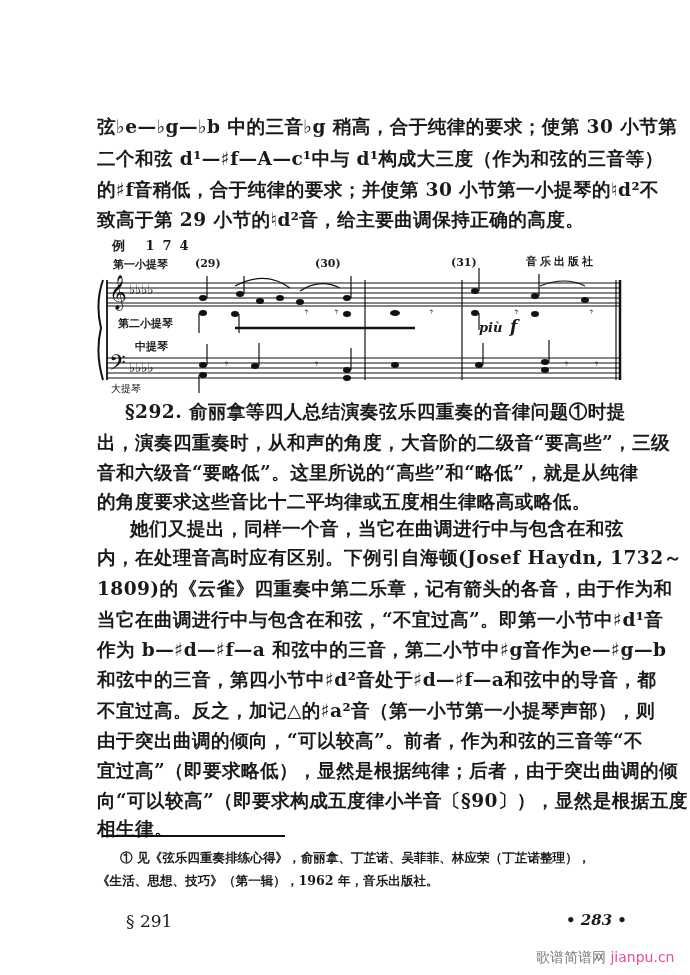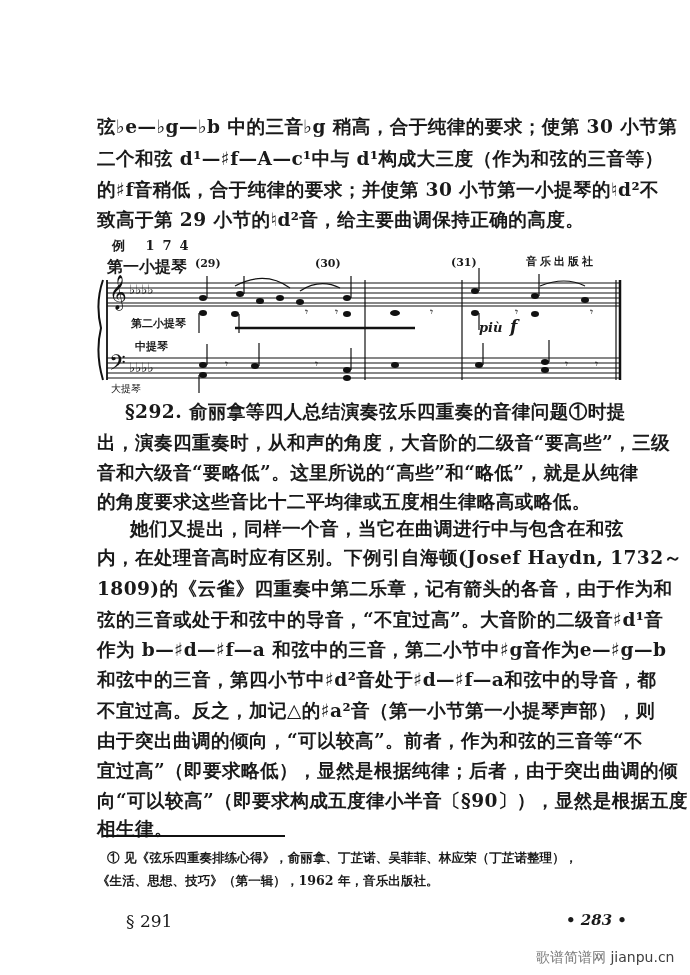--- a/index.html
+++ b/index.html
@@ -8,21 +8,21 @@
   .line { position:absolute; left:97px; width:530px; font-size:18.6px; line-height:1; white-space:nowrap;
           font-weight:bold; letter-spacing:0.4px; }
   .example-label { position:absolute; left:112px; top:237px; font-size:13px; font-weight:bold; letter-spacing:8px; }
   .composer { position:absolute; left:526px; top:254px; font-size:11px; font-weight:bold; letter-spacing:3px; }
   .score { position:absolute; left:95px; top:258px; width:530px; height:135px; }
   .fn-rule { position:absolute; left:103px; top:835px; width:182px; height:2px; background:#111; }
   .fn { position:absolute; left:97px; font-size:12.6px; font-weight:bold; white-space:nowrap; }
   .footer-left { position:absolute; left:126px; top:911px; font-size:17px; }
   .footer-right { position:absolute; left:566px; top:911px; font-size:15px; font-style:italic; font-weight:bold; }
   .watermark { position:absolute; left:536px; top:949px; font-size:14px; color:#777; font-family:"DejaVu Sans",sans-serif; }
-  .watermark .url { color:#404040; }
+  .watermark .url { color:#ec4899; }
 </style>
 </head>
 <body>
 
 <div>
   <div class="line" style="top:118px">弦♭e—♭g—♭b 中的三音♭g 稍高，合于纯律的要求；使第 30 小节第</div>
   <div class="line" style="top:150px">二个和弦 d¹—♯f—A—c¹中与 d¹构成大三度（作为和弦的三音等）</div>
   <div class="line" style="top:181px">的♯f音稍低，合于纯律的要求；并使第 30 小节第一小提琴的♮d²不</div>
   <div class="line" style="top:211px">致高于第 29 小节的♮d²音，给主要曲调保持正确的高度。</div>
 </div>
@@ -119,22 +119,22 @@
       <text x="335" y="58">𝄾</text>
       <text x="420" y="58">𝄾</text>
       <text x="495" y="58">𝄾</text>
       <text x="130" y="110">𝄾</text>
       <text x="220" y="110">𝄾</text>
       <text x="470" y="110">𝄾</text>
       <text x="500" y="110">𝄾</text>
     </g>
   </svg>
   
-  <div style="position:absolute;left:12px;top:-1px;font-size:16px;font-weight:bold;">第一小提琴</div>
-  <div style="position:absolute;left:36px;top:58px;font-size:11px;font-weight:bold;text-align:right;">第二小提琴</div>
+  <div style="position:absolute;left:18px;top:-1px;font-size:11px;font-weight:bold;">第一小提琴</div>
+  <div style="position:absolute;left:23px;top:58px;font-size:11px;font-weight:bold;text-align:right;">第二小提琴</div>
   <div style="position:absolute;left:40px;top:81px;font-size:11px;font-weight:bold;">中提琴</div>
   <div style="position:absolute;left:16px;top:124px;font-size:10px;">大提琴</div>
   
   <div style="position:absolute;left:100px;top:-1px;font-size:11px;font-weight:bold;">(29)</div>
   <div style="position:absolute;left:220px;top:-1px;font-size:11px;font-weight:bold;">(30)</div>
   <div style="position:absolute;left:356px;top:-2px;font-size:11px;font-weight:bold;text-align:right;">(31)</div>
   
   <div style="position:absolute;left:384px;top:62px;font-size:13px;font-style:italic;font-weight:bold;">più</div>
   <div style="position:absolute;left:415px;top:58px;font-size:17px;font-style:italic;font-weight:bold;">f</div>
 </div>
@@ -143,32 +143,32 @@
   <div class="line" style="top:403px;left:125px">§292.  俞丽拿等四人总结演奏弦乐四重奏的音律问题①时提</div>
   <div class="line" style="top:434px">出，演奏四重奏时，从和声的角度，大音阶的二级音“要高些”，三级</div>
   <div class="line" style="top:464px">音和六级音“要略低”。这里所说的“高些”和“略低”，就是从纯律</div>
   <div class="line" style="top:493px">的角度要求这些音比十二平均律或五度相生律略高或略低。</div>
 </div>
 
 <div>
   <div class="line" style="top:520px;left:130px">她们又提出，同样一个音，当它在曲调进行中与包含在和弦</div>
   <div class="line" style="top:549px">内，在处理音高时应有区别。下例引自海顿(Josef Haydn, 1732～</div>
   <div class="line" style="top:580px">1809)的《云雀》四重奏中第二乐章，记有箭头的各音，由于作为和</div>
-  <div class="line" style="top:611px">弦的三音或处于和弦中的导音，“不宜过高”。大音阶的二级音♯d¹音</div>
+  <div class="line" style="top:611px">当它在曲调进行中与包含在和弦，“不宜过高”。即第一小节中♯d¹音</div>
   <div class="line" style="top:641px">作为 b—♯d—♯f—a 和弦中的三音，第二小节中♯g音作为e—♯g—b</div>
   <div class="line" style="top:671px">和弦中的三音，第四小节中♯d²音处于♯d—♯f—a和弦中的导音，都</div>
   <div class="line" style="top:702px">不宜过高。反之，加记△的♯a²音（第一小节第一小提琴声部），则</div>
   <div class="line" style="top:732px">由于突出曲调的倾向，“可以较高”。前者，作为和弦的三音等“不</div>
   <div class="line" style="top:762px">宜过高”（即要求略低），显然是根据纯律；后者，由于突出曲调的倾</div>
   <div class="line" style="top:792px">向“可以较高”（即要求构成五度律小半音〔§90〕），显然是根据五度</div>
   <div class="line" style="top:820px">相生律。</div>
 </div>
 
 <div class="fn-rule"></div>
-<div class="fn" style="top:850px;left:107px">①  见《弦乐四重奏排练心得》，俞丽拿、丁芷诺、吴菲菲、林应荣（丁芷诺整理），</div>
+<div class="fn" style="top:850px;left:120px">①  见《弦乐四重奏排练心得》，俞丽拿、丁芷诺、吴菲菲、林应荣（丁芷诺整理），</div>
 <div class="fn" style="top:873px">《生活、思想、技巧》（第一辑），1962 年，音乐出版社。</div>
 
 <div class="footer-left">§ 291</div>
 <div class="footer-right">• 283 •</div>
 
 <div class="watermark">
   <span>歌谱简谱网</span>
   <span class="url">jianpu.cn</span>
 </div>
 

